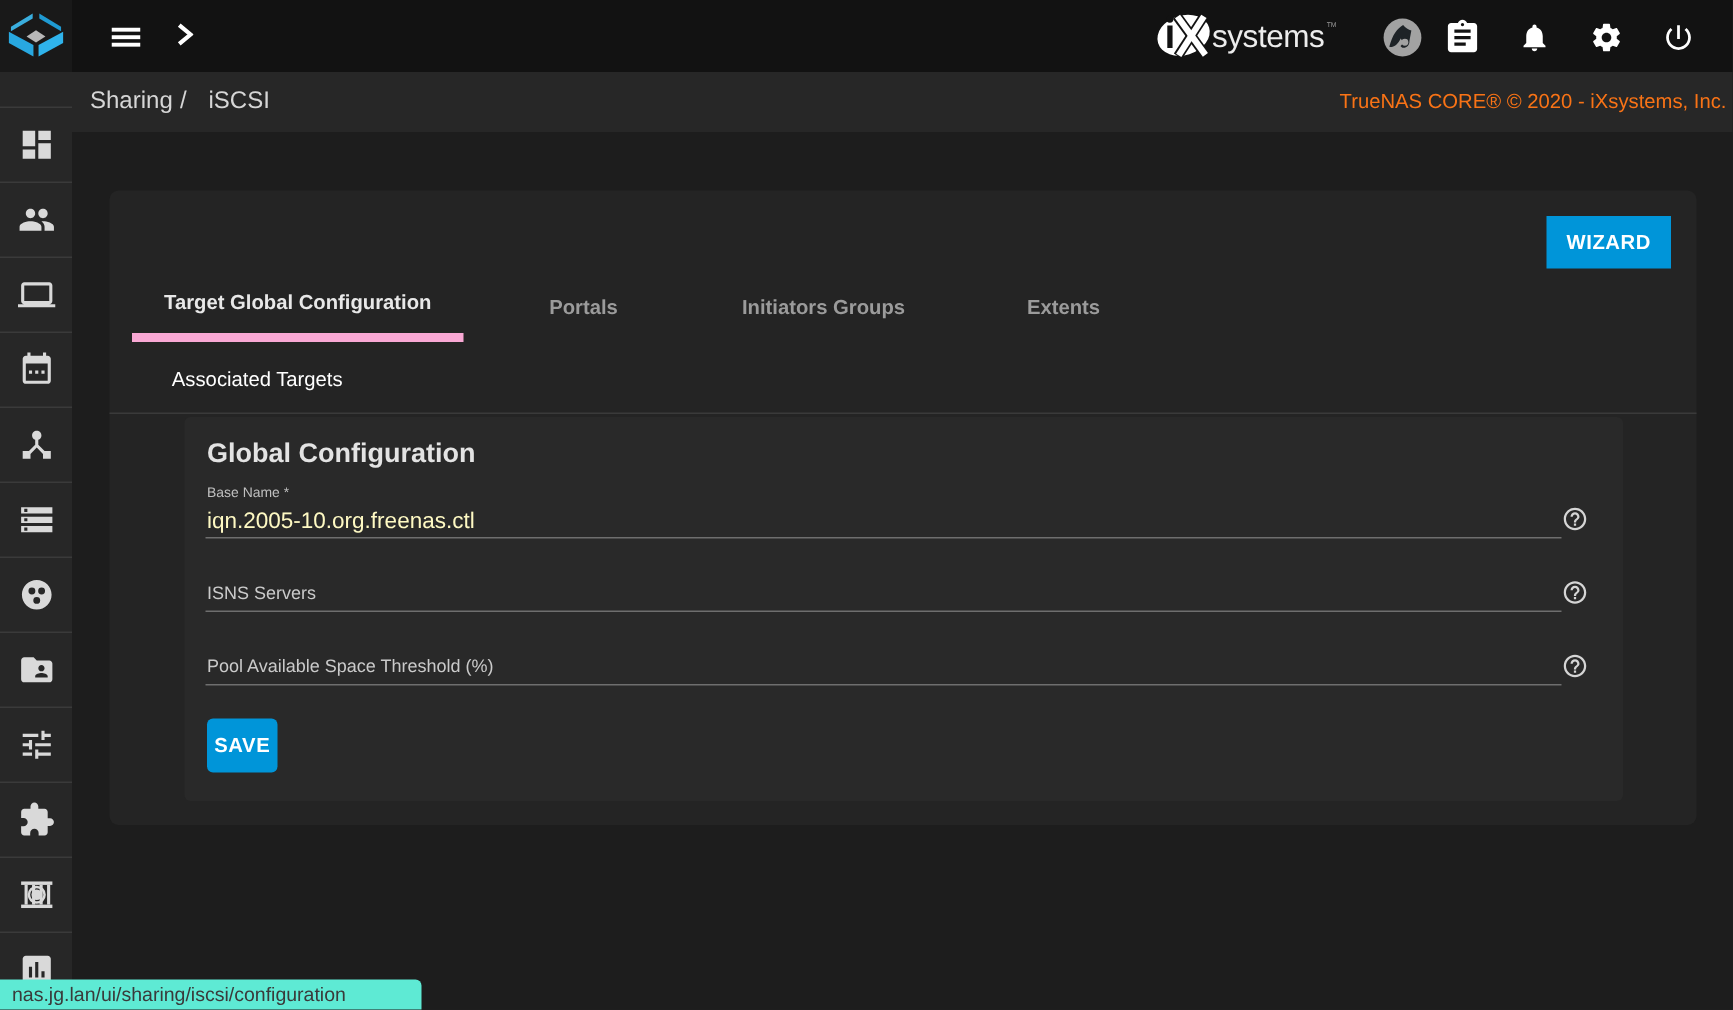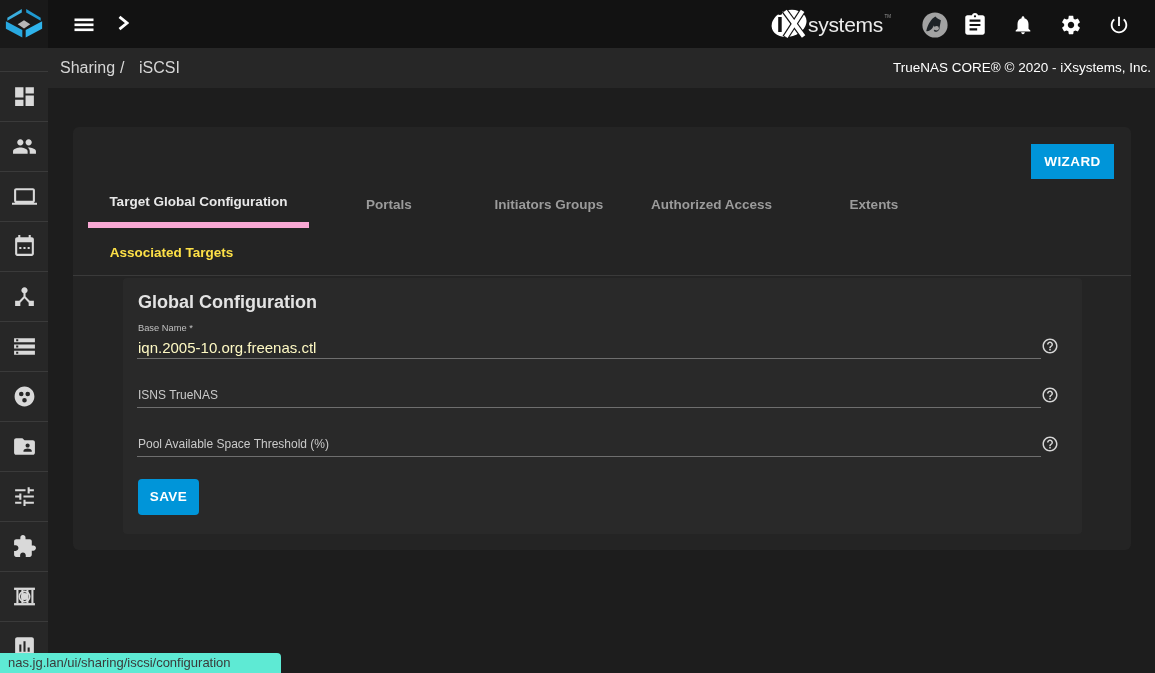--- a/index.html
+++ b/index.html
@@ -66,21 +66,21 @@
 </svg>
 
 <svg class="ic" style="left:1108px;top:14px" width="22" height="22" viewBox="0 0 24 24" fill="#fff">
   <path d="M13 3h-2v10h2V3zm4.83 2.17l-1.42 1.42C17.99 7.86 19 9.81 19 12c0 3.87-3.13 7-7 7s-7-3.13-7-7c0-2.19 1.01-4.14 2.58-5.42L6.17 5.17C4.23 6.82 3 9.26 3 12c0 4.97 4.03 9 9 9s9-4.03 9-9c0-2.74-1.23-5.18-3.17-6.83z"></path>
 </svg>
 
 <div class="abs" style="left:48px;top:48px;width:1107px;height:40px;background:#272727"></div>
 <div class="abs" style="left:60px;top:48px;height:40px;line-height:40px;font-size:16px;color:#d6d6d6">Sharing</div>
 <div class="abs" style="left:120px;top:48px;height:40px;line-height:40px;font-size:16px;color:#d6d6d6">/</div>
 <div class="abs" style="left:139px;top:48px;height:40px;line-height:40px;font-size:16px;color:#d6d6d6">iSCSI</div>
-<div class="abs" style="right:4px;top:48px;height:40px;line-height:40px;font-size:13.5px;color:#ffffff">TrueNAS CORE® © 2020 - iXsystems, Inc.</div>
+<div class="abs" style="right:4px;top:48px;height:40px;line-height:40px;font-size:13.5px;color:#f97316">TrueNAS CORE® © 2020 - iXsystems, Inc.</div>
 
 <div class="abs" style="left:0;top:48px;width:48px;height:625px;background:#272727"></div>
 <div class="abs" style="left:0;top:71px;width:48px;height:1px;background:#3a3a3a"></div>
 <div class="abs" style="left:0;top:121px;width:48px;height:1px;background:#3a3a3a"></div>
 <div class="abs" style="left:0;top:171px;width:48px;height:1px;background:#3a3a3a"></div>
 <div class="abs" style="left:0;top:221px;width:48px;height:1px;background:#3a3a3a"></div>
 <div class="abs" style="left:0;top:271px;width:48px;height:1px;background:#3a3a3a"></div>
 <div class="abs" style="left:0;top:321px;width:48px;height:1px;background:#3a3a3a"></div>
 <div class="abs" style="left:0;top:371px;width:48px;height:1px;background:#3a3a3a"></div>
 <div class="abs" style="left:0;top:421px;width:48px;height:1px;background:#3a3a3a"></div>
@@ -146,48 +146,47 @@
 </svg>
 
 <div class="abs" style="left:73px;top:127px;width:1058px;height:423px;background:#242424;border-radius:6px"></div>
 
 <div class="abs" style="left:1031px;top:144px;width:83px;height:35px;background:#0095d9;border-radius:0;color:#fff;font-size:13.5px;font-weight:bold;letter-spacing:0.4px;text-align:center;line-height:35px">WIZARD</div>
 
 <div class="abs" style="left:88px;top:180px;height:48px;display:flex">
   <div style="width:221px;display:flex;align-items:center;justify-content:center;font-size:13.5px;font-weight:bold;color:#e8e8e8;border-bottom:6px solid #f9a8d4">Target Global Configuration</div>
   <div style="width:160px;display:flex;align-items:center;justify-content:center;font-size:13.5px;font-weight:bold;color:#9b9b9b">Portals</div>
   <div style="width:160px;display:flex;align-items:center;justify-content:center;font-size:13.5px;font-weight:bold;color:#9b9b9b">Initiators Groups</div>
-  <div style="width:165px;display:flex;align-items:center;justify-content:center;font-size:13.5px;font-weight:bold;color:#9b9b9b">Authorized Access</div>
   <div style="width:160px;display:flex;align-items:center;justify-content:center;font-size:13.5px;font-weight:bold;color:#9b9b9b">Extents</div>
 </div>
 
 <div class="abs" style="left:88px;top:228px;height:48px;display:flex">
-  <div style="width:167px;display:flex;align-items:center;justify-content:center;font-size:13.5px;font-weight:bold;color:#fde047">Associated Targets</div>
+  <div style="width:167px;display:flex;align-items:center;justify-content:center;font-size:13.5px;font-weight:normal;color:#ffffff">Associated Targets</div>
 </div>
 
 <div class="abs" style="left:73px;top:275px;width:1058px;height:1px;background:#3a3a3a"></div>
 
 <div class="abs" style="left:123px;top:278px;width:959px;height:256px;background:#292929;border-radius:4px"></div>
 
 <div class="abs" style="left:138px;top:292px;font-size:18px;font-weight:bold;color:#e3e3e3">Global Configuration</div>
 
 <div class="abs" style="left:138px;top:322.5px;font-size:9.3px;color:#c0c0c0">Base Name *</div>
 <div class="abs" style="left:138px;top:339px;font-size:15px;color:#fef9c3">iqn.2005-10.org.freenas.ctl</div>
 <div class="abs" style="left:137px;top:357.5px;width:904px;height:1px;background:#6e6e6e"></div>
 <svg class="ic" style="left:1041px;top:337px" width="18" height="18" viewBox="0 0 24 24" fill="#d5d5d5">
   <path d="M11 18h2v-2h-2v2zm1-16C6.48 2 2 6.48 2 12s4.48 10 10 10 10-4.48 10-10S17.52 2 12 2zm0 18c-4.41 0-8-3.59-8-8s3.59-8 8-8 8 3.59 8 8-3.59 8-8 8zm0-14c-2.21 0-4 1.79-4 4h2c0-1.1.9-2 2-2s2 .9 2 2c0 2-3 1.75-3 5h2c0-2.25 3-2.5 3-5 0-2.21-1.79-4-4-4z"></path>
 </svg>
 
-<div class="abs" style="left:138px;top:388px;font-size:12px;color:#cacaca">ISNS TrueNAS</div>
+<div class="abs" style="left:138px;top:388px;font-size:12px;color:#cacaca">ISNS Servers</div>
 <div class="abs" style="left:137px;top:406.5px;width:904px;height:1px;background:#6e6e6e"></div>
 <svg class="ic" style="left:1041px;top:386px" width="18" height="18" viewBox="0 0 24 24" fill="#d5d5d5">
   <path d="M11 18h2v-2h-2v2zm1-16C6.48 2 2 6.48 2 12s4.48 10 10 10 10-4.48 10-10S17.52 2 12 2zm0 18c-4.41 0-8-3.59-8-8s3.59-8 8-8 8 3.59 8 8-3.59 8-8 8zm0-14c-2.21 0-4 1.79-4 4h2c0-1.1.9-2 2-2s2 .9 2 2c0 2-3 1.75-3 5h2c0-2.25 3-2.5 3-5 0-2.21-1.79-4-4-4z"></path>
 </svg>
 
 <div class="abs" style="left:138px;top:437px;font-size:12px;color:#cacaca">Pool Available Space Threshold (%)</div>
 <div class="abs" style="left:137px;top:455.5px;width:904px;height:1px;background:#6e6e6e"></div>
 <svg class="ic" style="left:1041px;top:435px" width="18" height="18" viewBox="0 0 24 24" fill="#d5d5d5">
   <path d="M11 18h2v-2h-2v2zm1-16C6.48 2 2 6.48 2 12s4.48 10 10 10 10-4.48 10-10S17.52 2 12 2zm0 18c-4.41 0-8-3.59-8-8s3.59-8 8-8 8 3.59 8 8-3.59 8-8 8zm0-14c-2.21 0-4 1.79-4 4h2c0-1.1.9-2 2-2s2 .9 2 2c0 2-3 1.75-3 5h2c0-2.25 3-2.5 3-5 0-2.21-1.79-4-4-4z"></path>
 </svg>
 
-<div class="abs" style="left:138px;top:479px;width:61px;height:36px;background:#0095d9;border-radius:4px;color:#fff;font-size:13.5px;font-weight:bold;letter-spacing:0.4px;text-align:center;line-height:36px">SAVE</div>
+<div class="abs" style="left:138px;top:479px;width:47px;height:36px;background:#0095d9;border-radius:4px;color:#fff;font-size:13.5px;font-weight:bold;letter-spacing:0.4px;text-align:center;line-height:36px">SAVE</div>
 
 <div class="abs" style="left:0;top:653px;width:281px;height:20px;background:#5eead4;border-top-right-radius:4px;color:#3a3a3a;font-size:13px;line-height:20px;padding-left:8px">nas.jg.lan/ui/sharing/iscsi/configuration</div>
 
 </body></html>

